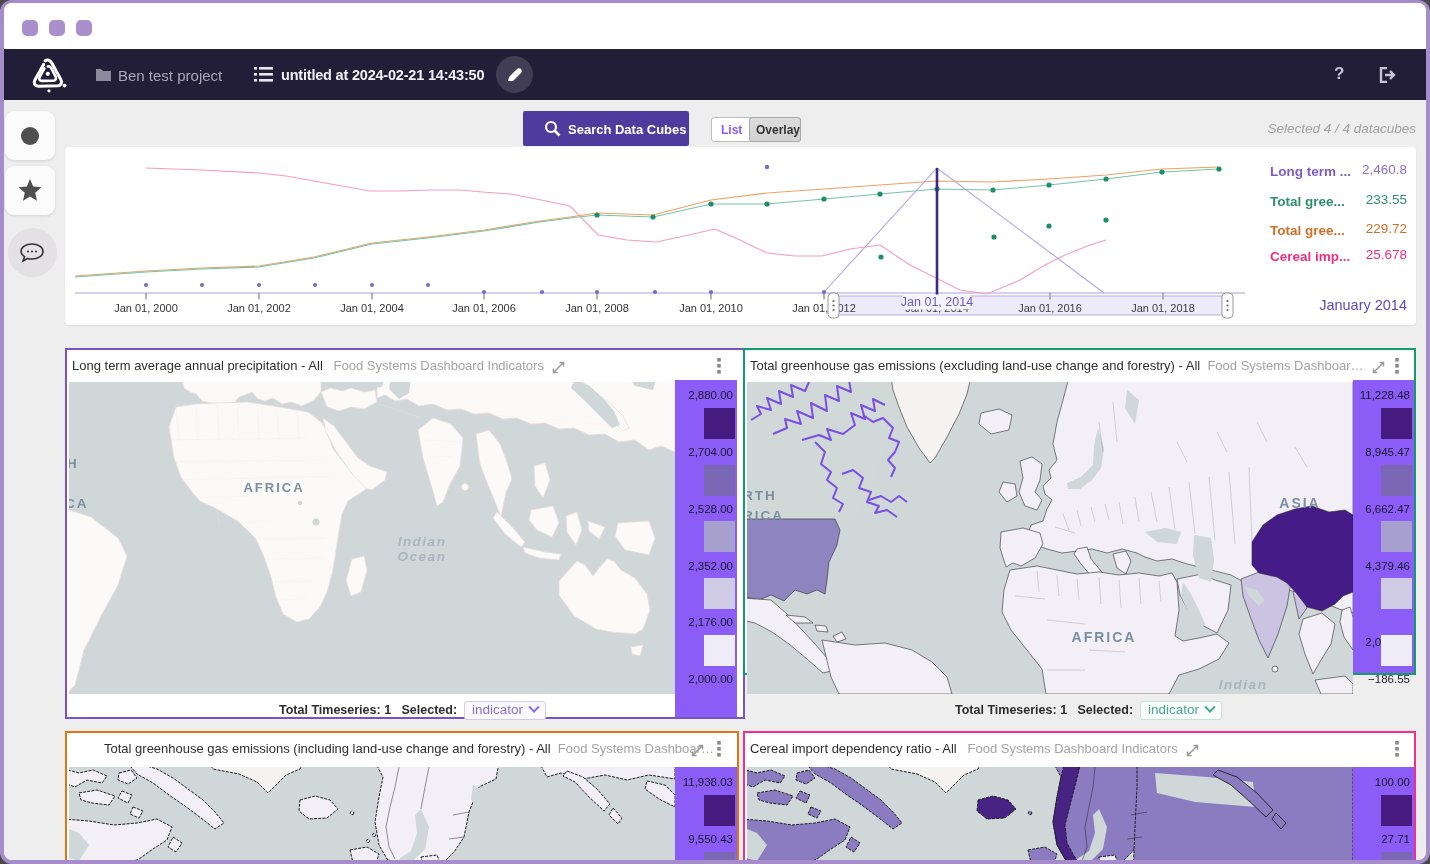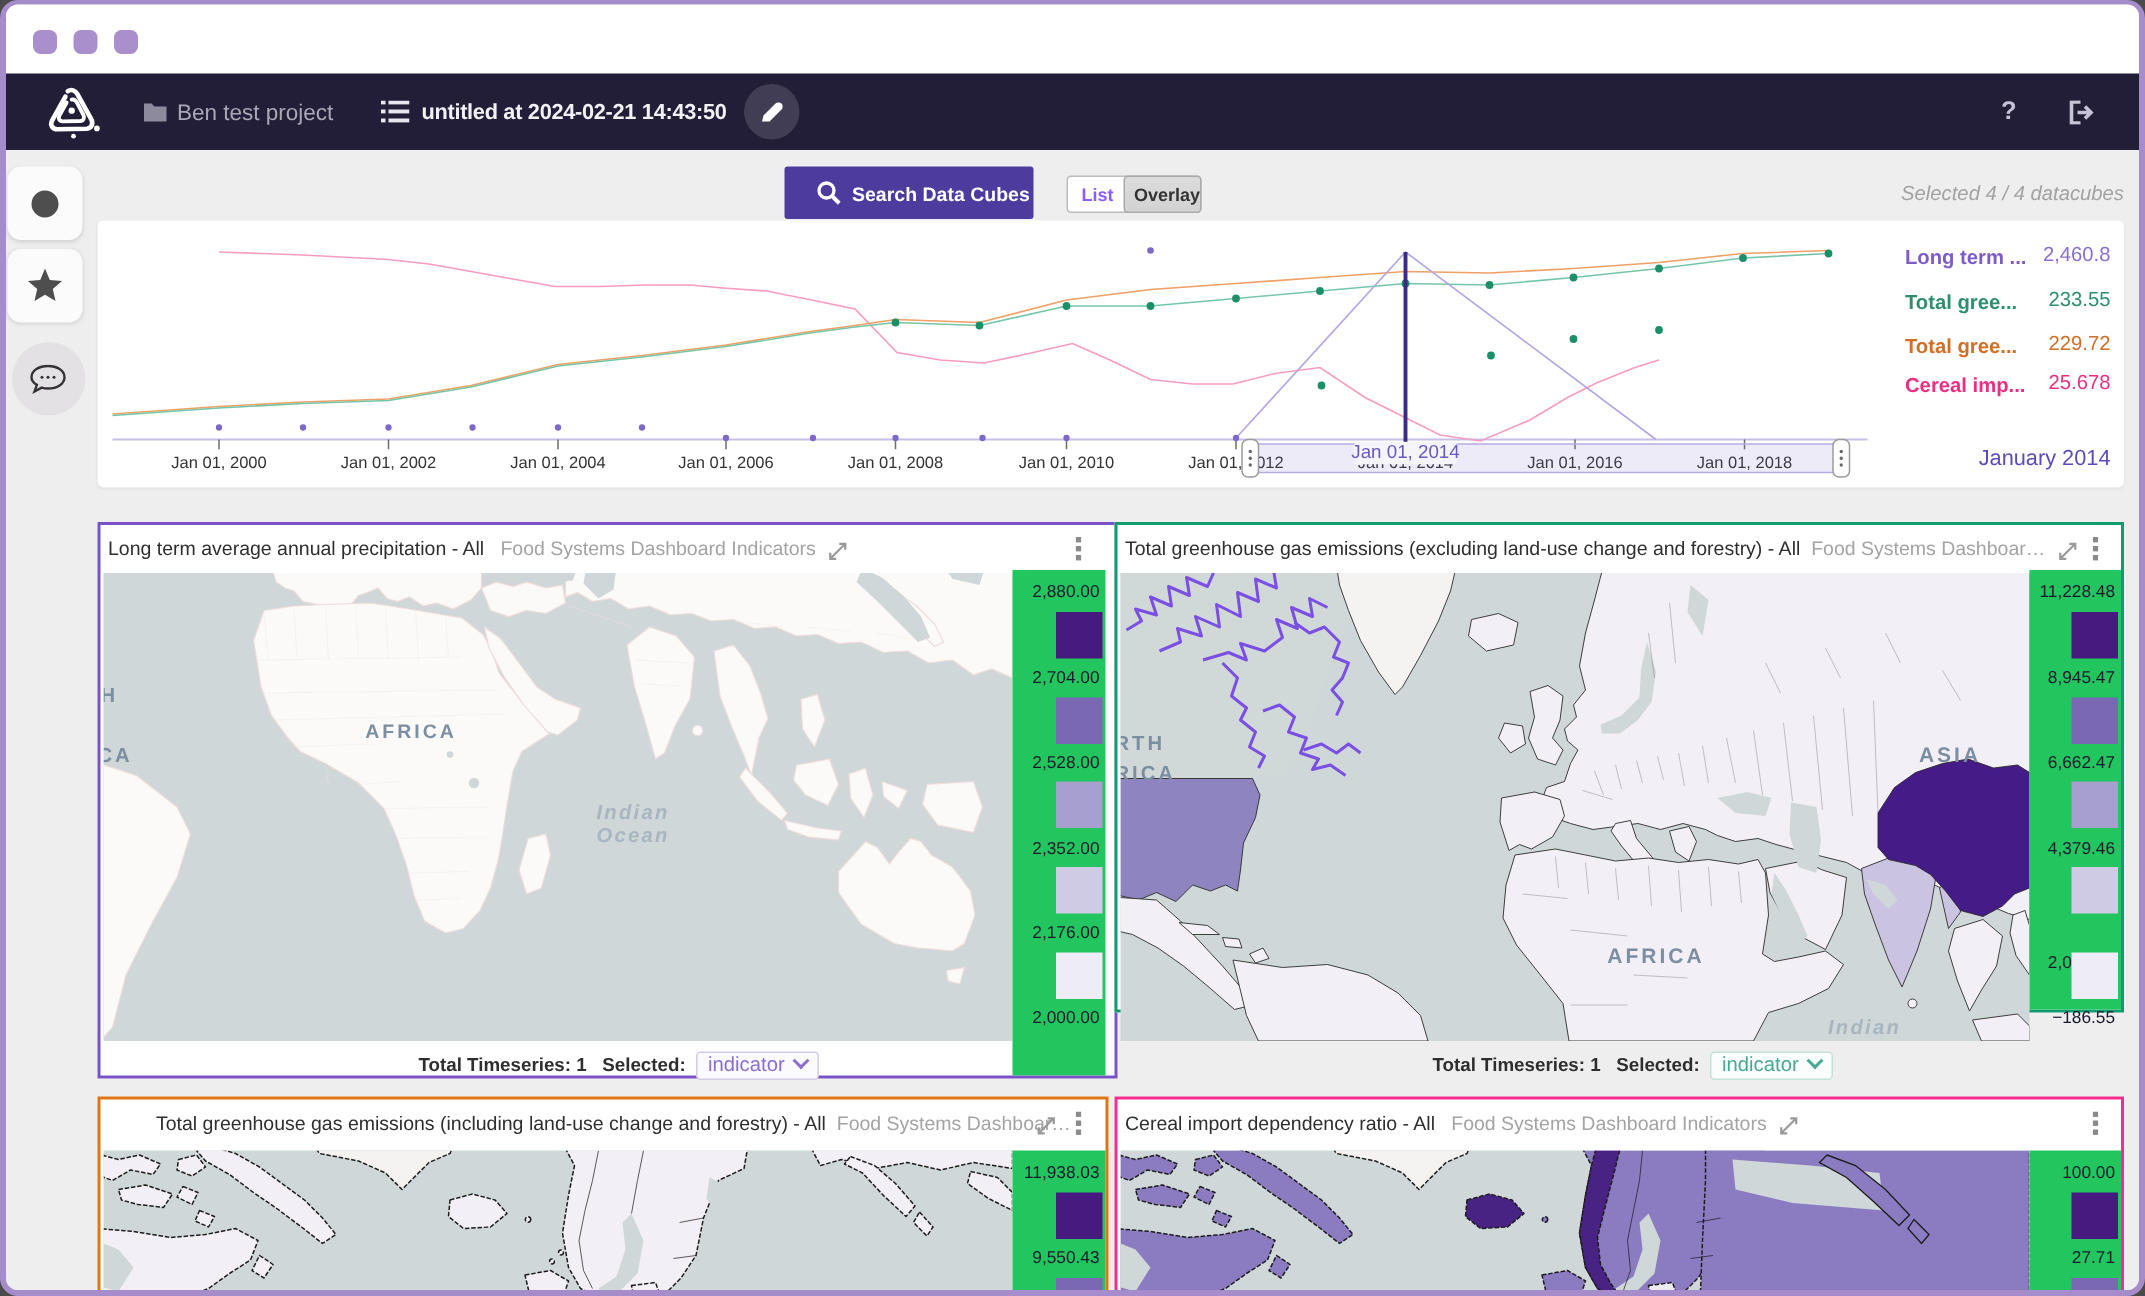--- a/index.html
+++ b/index.html
@@ -8,21 +8,21 @@
   .frame { position:absolute; left:0; top:0; width:1430px; height:864px; background:#a78ccb; border-radius:12px; }
   .win { position:absolute; left:4px; top:3px; width:1422px; height:857px; background:#efeeef; border-radius:8px; overflow:hidden; }
   .topstrip { position:absolute; left:0; top:0; width:100%; height:46px; background:#ffffff; }
   .dot { position:absolute; top:17px; width:16px; height:16px; border-radius:5px; background:#a98fcc; }
   .navbar { position:absolute; left:0; top:46px; width:100%; height:51px; background:#221e37; }
   .content { position:absolute; left:0; top:97px; width:100%; height:760px; background:#efeeef; }
   .abs { position:absolute; }
   .card { position:absolute; background:#fff; }
   .ct { position:absolute; top:8px; font-size:13px; color:#2e2e2e; white-space:nowrap; }
   .cs { color:#a3a3a3; }
-  .legend-col { position:absolute; top:30px; bottom:0; background:#22c55e;text-align:center; }
+  .legend-col { position:absolute; top:30px; bottom:0; background:#8b5cf6;text-align:center; }
   .lv { position:absolute; right:4px; font-size:11.5px; color:#19192e; }
   .sw { position:absolute; width:31px; height:31px; }
   .footer { position:absolute; font-size:12.5px; color:#333; white-space:nowrap; }
 </style>
 </head>
 <body>
 <div class="frame"></div>
 <div class="win">
   <div class="topstrip">
     <div class="dot" style="left:18px"></div>

